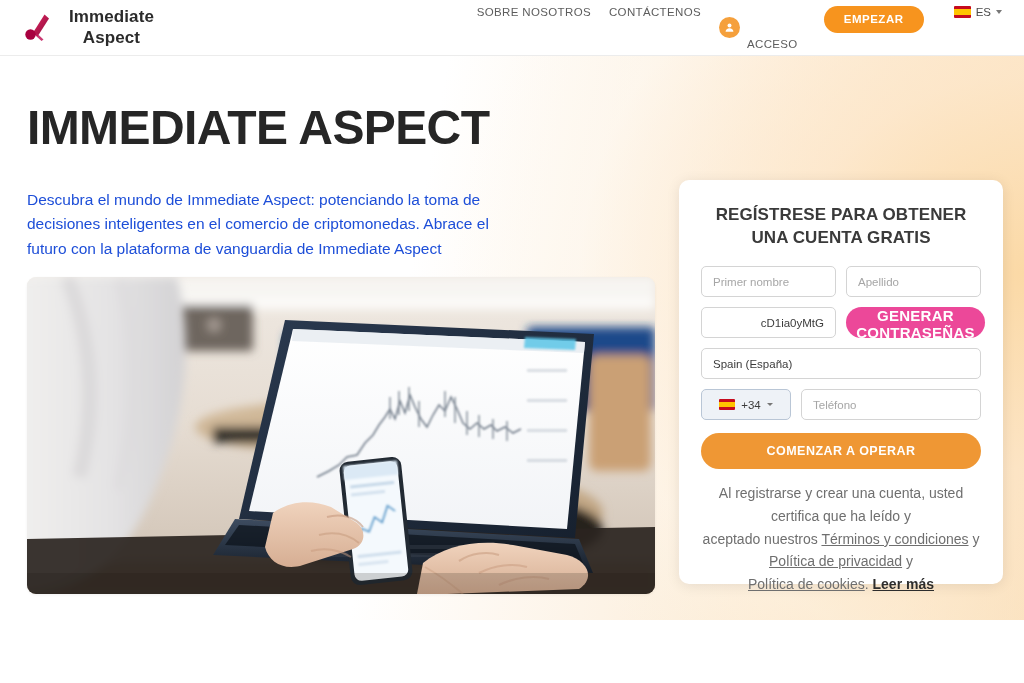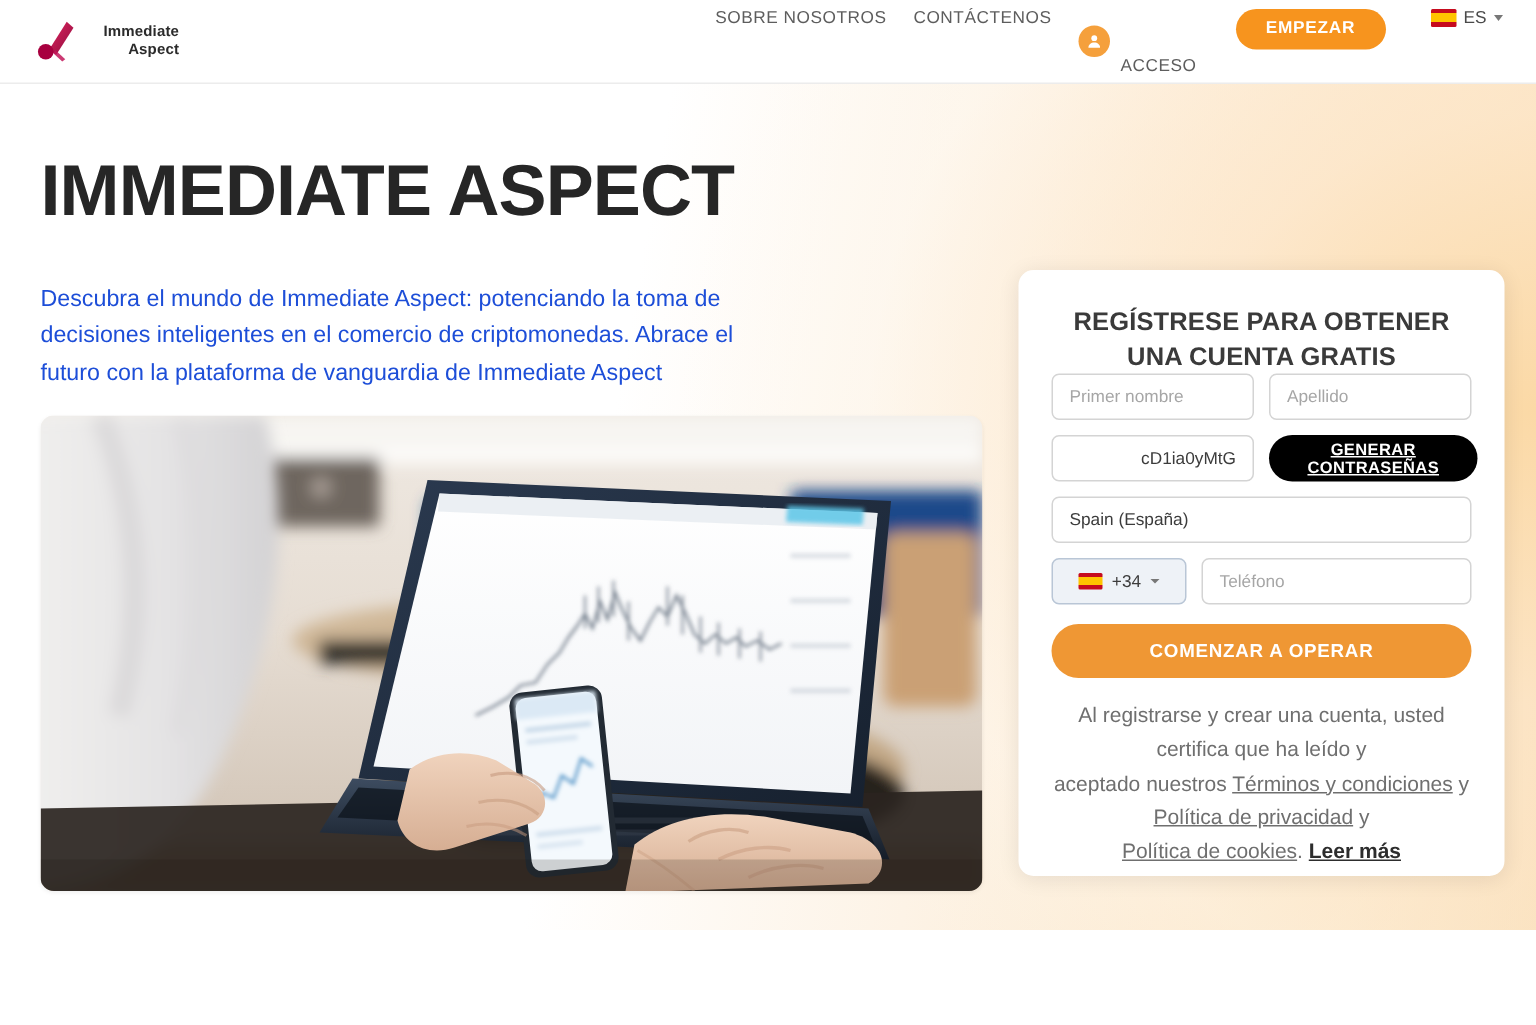--- a/index.html
+++ b/index.html
@@ -49,27 +49,27 @@
     align-items: center;
     margin-left: 18px;
     gap: 9px;
     cursor: pointer;
   }
   .brand-mark {
     width: 42px; height: 42px;
     display: block;
   }
   .brand-name {
-    font-size: 10px;
+    font-size: 17px;
     font-weight: bold;
     color: #2b2b2b;
     line-height: 1.18;
     letter-spacing: 0.1px;
     white-space: pre-line;
-    text-align: right;
+    text-align: center;
   }
 
   .nav {
     margin-left: auto;
     display: flex;
     align-items: flex-start;
     margin-right: 16px;
     gap: 0;
   }
   .nav-link {
@@ -188,20 +188,21 @@
     padding: 24px 22px 0 22px;
   }
   .card-title {
     font-size: 17px;
     font-weight: bold;
     color: #3a3a3a;
     text-align: center;
     line-height: 1.33;
     letter-spacing: 0.1px;
     white-space: pre-line;
+    margin-bottom: 17px;
   }
 
   .row {
     display: flex;
     gap: 10px;
     margin-bottom: 10px;
   }
   .fld {
     height: 31px;
     border: 1px solid #d4d4d4;
@@ -219,31 +220,30 @@
 
   .pw-row {
     display: flex;
     gap: 10px;
     margin-bottom: 10px;
     align-items: center;
   }
   .fld.pw { width: 135px; flex: none; text-align: right; }
   .btn-genpw {
     width: 139px; height: 31px;
-    background: #000000;
+    background: #ec4899;
     border: none;
     border-radius: 16px;
     color: #ffffff;
-    font-size: 11px;
+    font-size: 15px;
     font-weight: bold;
     letter-spacing: 0.25px;
     cursor: pointer;
     font-family: "Liberation Sans", sans-serif;
     flex: none;
-    text-decoration: underline;
   }
 
   .phone-row {
     display: flex;
     gap: 10px;
     margin-bottom: 13px;
   }
   .cc-select {
     width: 90px; height: 31px;
     border: 1px solid #b9c6d6;

